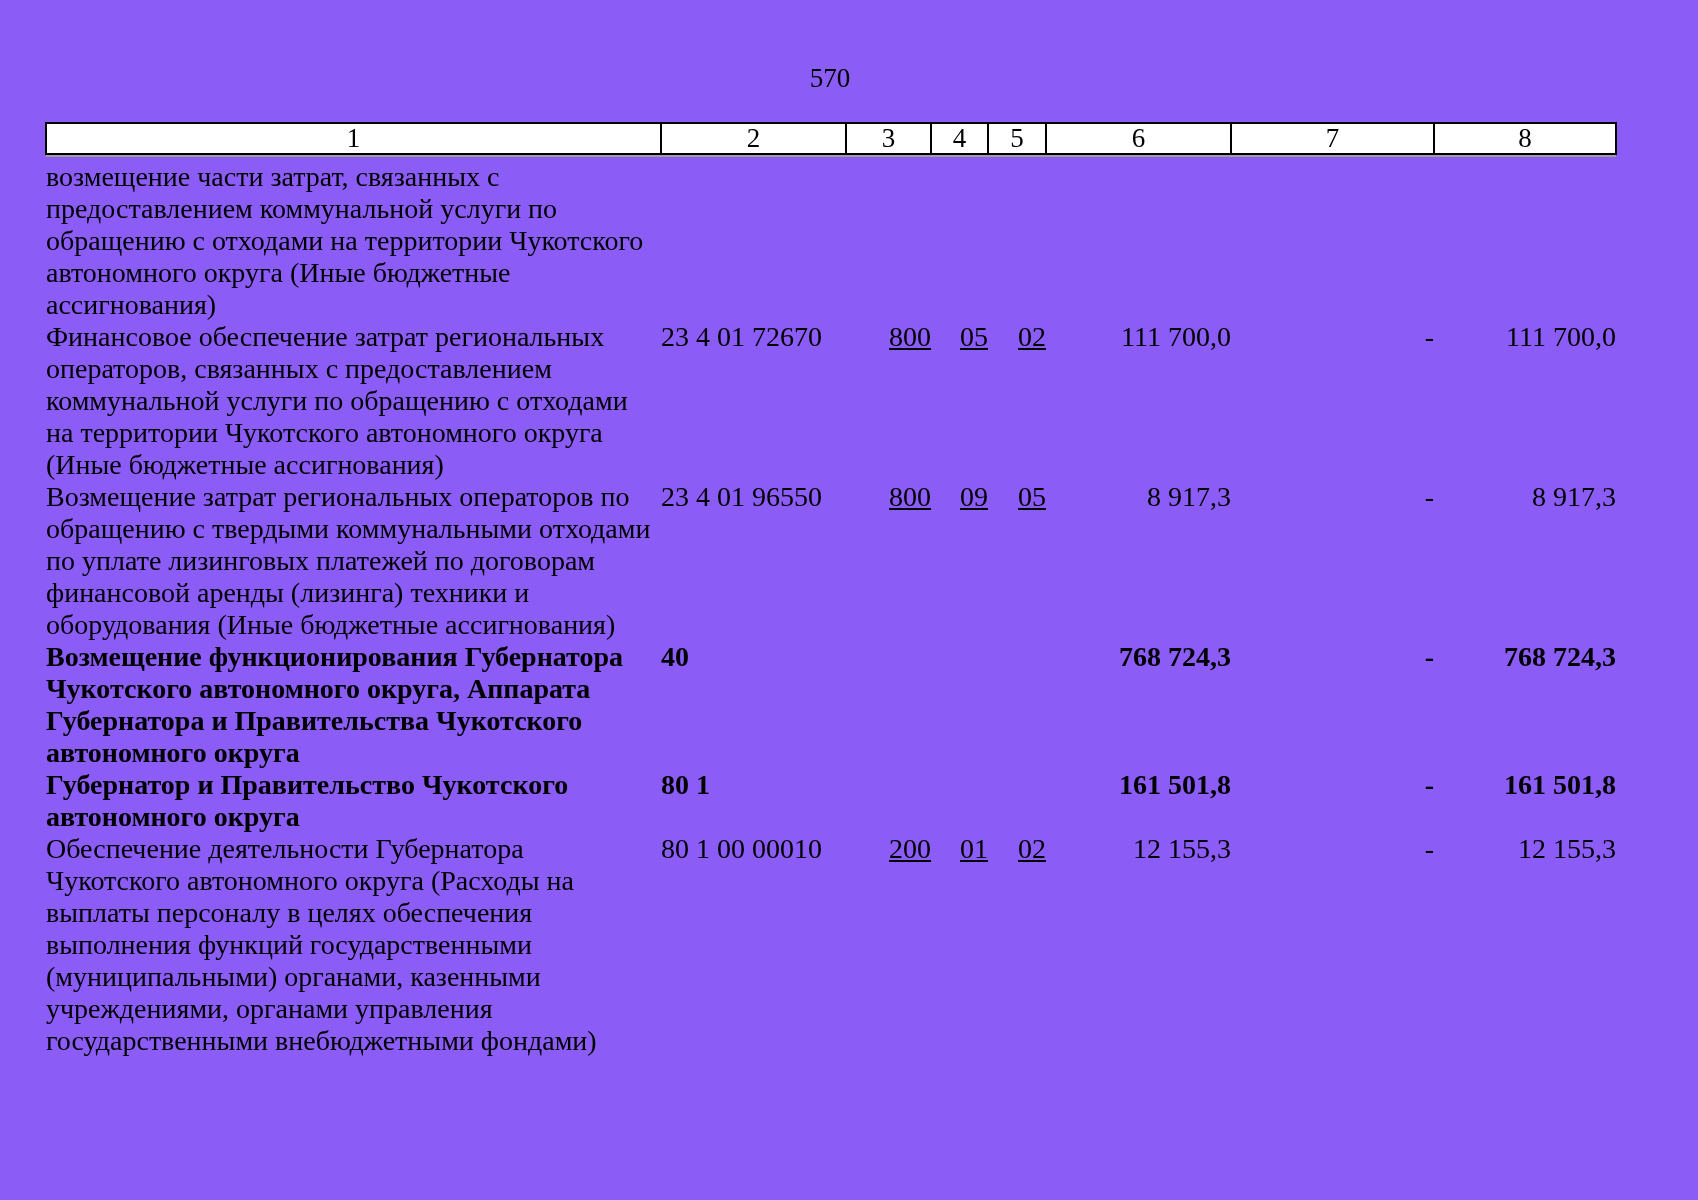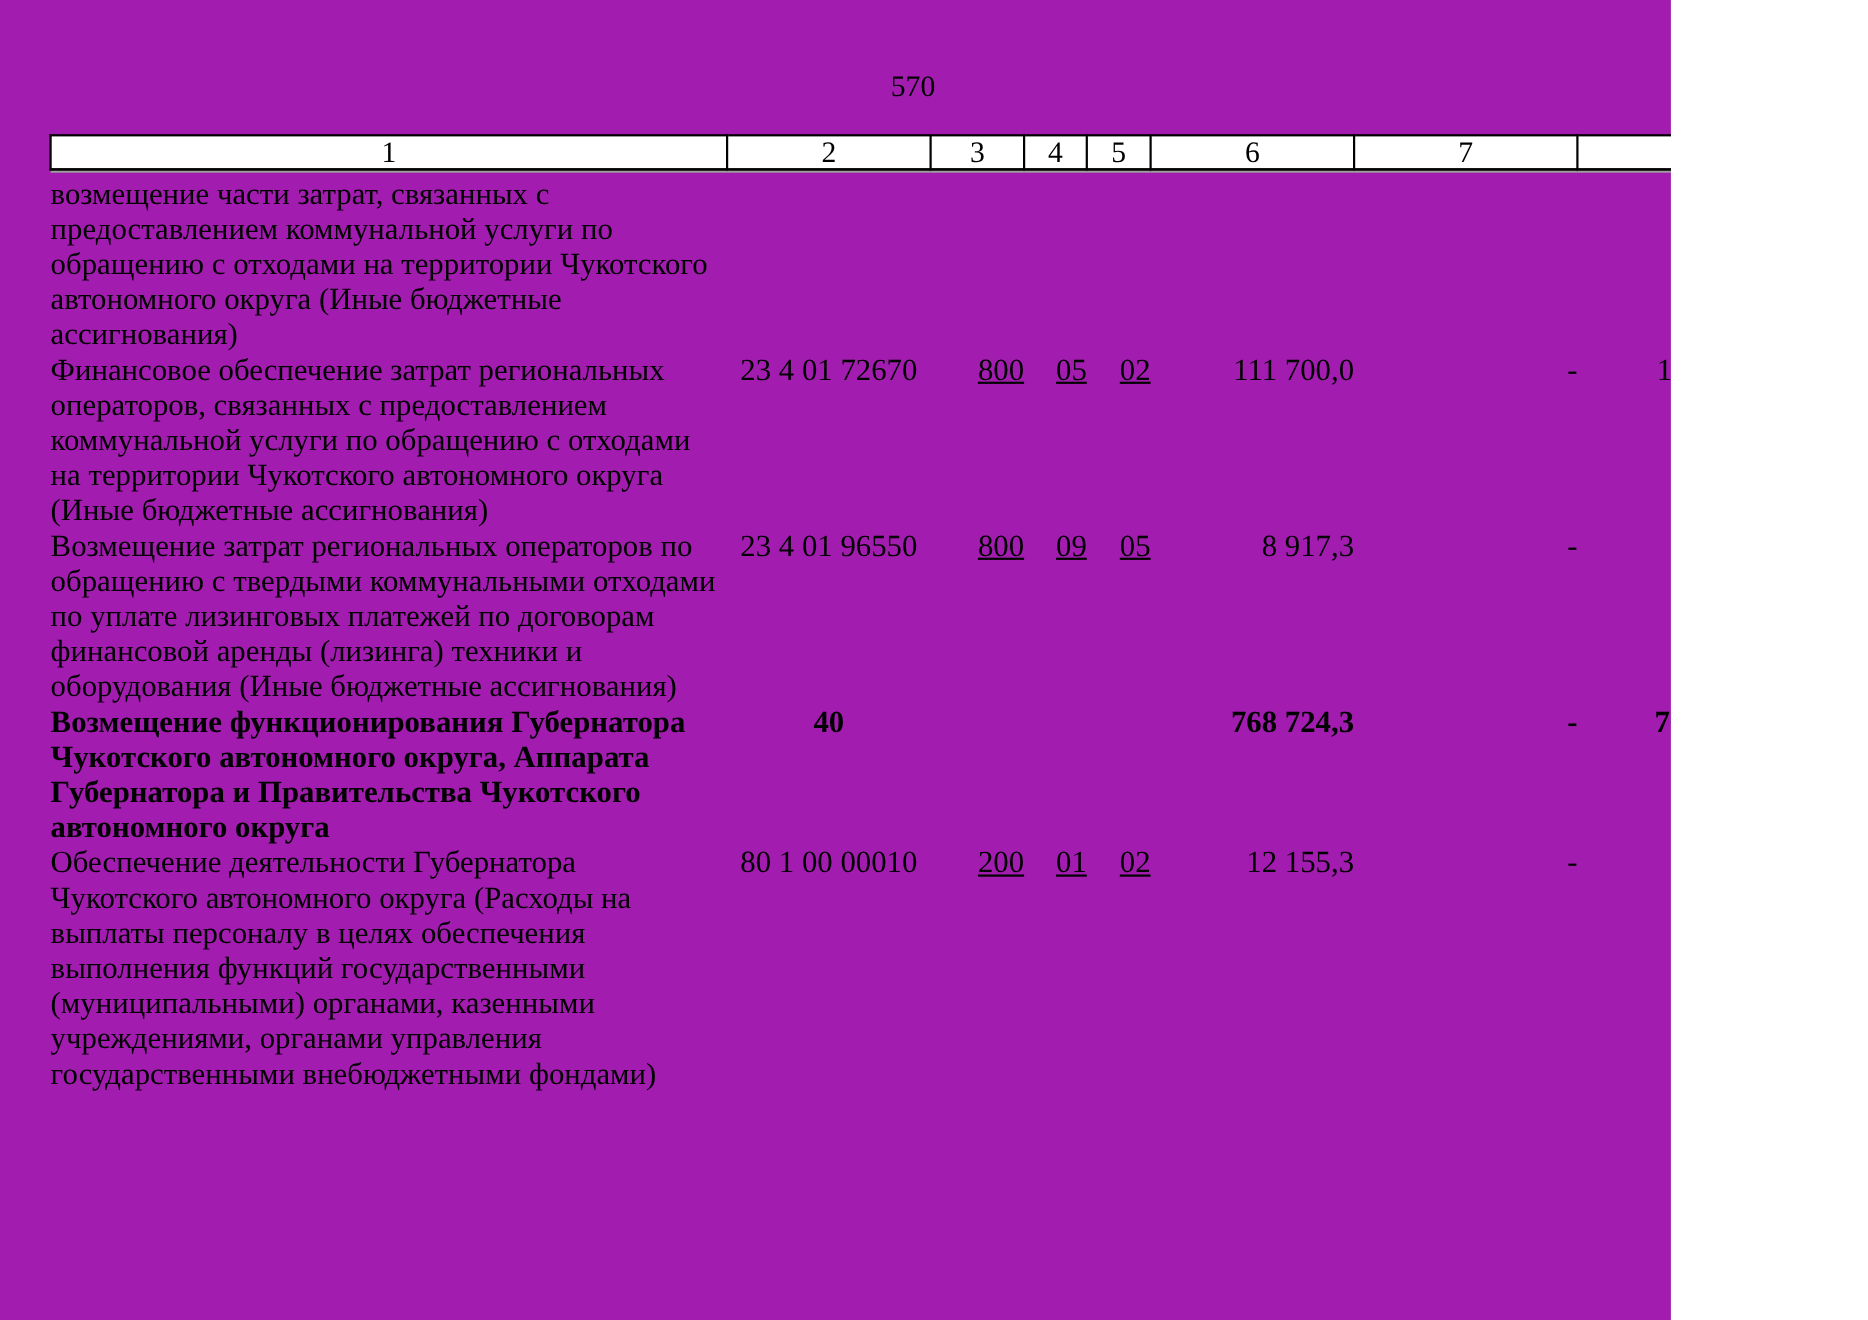--- a/index.html
+++ b/index.html
@@ -4,23 +4,23 @@
 <style>
   html, body {
     margin: 0;
     padding: 0;
     background: #ffffff;
     color: #000000;
     font-family: "Liberation Serif", "DejaVu Serif", serif;
   }
   .page {
     position: relative;
-    width: 1519px;
+    width: 1698px;
     height: 1200px;
-    background: #a21caf;
+    background: #8b5cf6;
     overflow: hidden;
   }
   .page-number {
     margin-left: 45px;
     width: 1570px;
     padding-top: 62px;
     text-align: center;
     font-size: 27px;
     line-height: 32px;
   }
@@ -45,21 +45,21 @@
     background: #ffffff;
   }
   table.budget-table tbody td {
     vertical-align: top;
     padding: 0;
   }
   table.budget-table tbody tr:first-child td {
     padding-top: 6px;
   }
   td.c1 { padding-left: 12px; text-align: left; }
-  td.c2 { text-align: center; white-space: nowrap; }
+  td.c2 { text-align: left; white-space: nowrap; }
   td.c3, td.c4, td.c5 { text-align: right; white-space: nowrap; text-decoration: underline; }
   td.c6 { text-align: right; padding-right: 8px;  white-space: nowrap; }
   td.c7 { text-align: right; padding-right: 12px; white-space: nowrap; }
   td.c8 { text-align: right; padding-right: 6px;  white-space: nowrap; }
   tr.bold { font-weight: bold; }
 </style>
 </head>
 <body>
 
 <div class="page">
@@ -130,20 +130,30 @@
         <td class="c1">Возмещение функционирования Губернатора Чукотского автономного округа, Аппарата Губернатора и Правительства Чукотского автономного округа</td>
         <td class="c2">40</td>
         <td class="c3"></td>
         <td class="c4"></td>
         <td class="c5"></td>
         <td class="c6">768 724,3</td>
         <td class="c7">-</td>
         <td class="c8">768 724,3</td>
       </tr>
 
+      <tr class="bold">
+        <td class="c1">Губернатор и Правительство Чукотского автономного округа</td>
+        <td class="c2">80 1</td>
+        <td class="c3"></td>
+        <td class="c4"></td>
+        <td class="c5"></td>
+        <td class="c6">161 501,8</td>
+        <td class="c7">-</td>
+        <td class="c8">161 501,8</td>
+      </tr>
 
       <tr>
         <td class="c1">Обеспечение деятельности Губернатора Чукотского автономного округа (Расходы на выплаты персоналу в целях обеспечения выполнения функций государственными (муниципальными) органами, казенными учреждениями, органами управления государственными внебюджетными фондами)</td>
         <td class="c2">80 1 00 00010</td>
         <td class="c3">200</td>
         <td class="c4">01</td>
         <td class="c5">02</td>
         <td class="c6">12 155,3</td>
         <td class="c7">-</td>
         <td class="c8">12 155,3</td>

